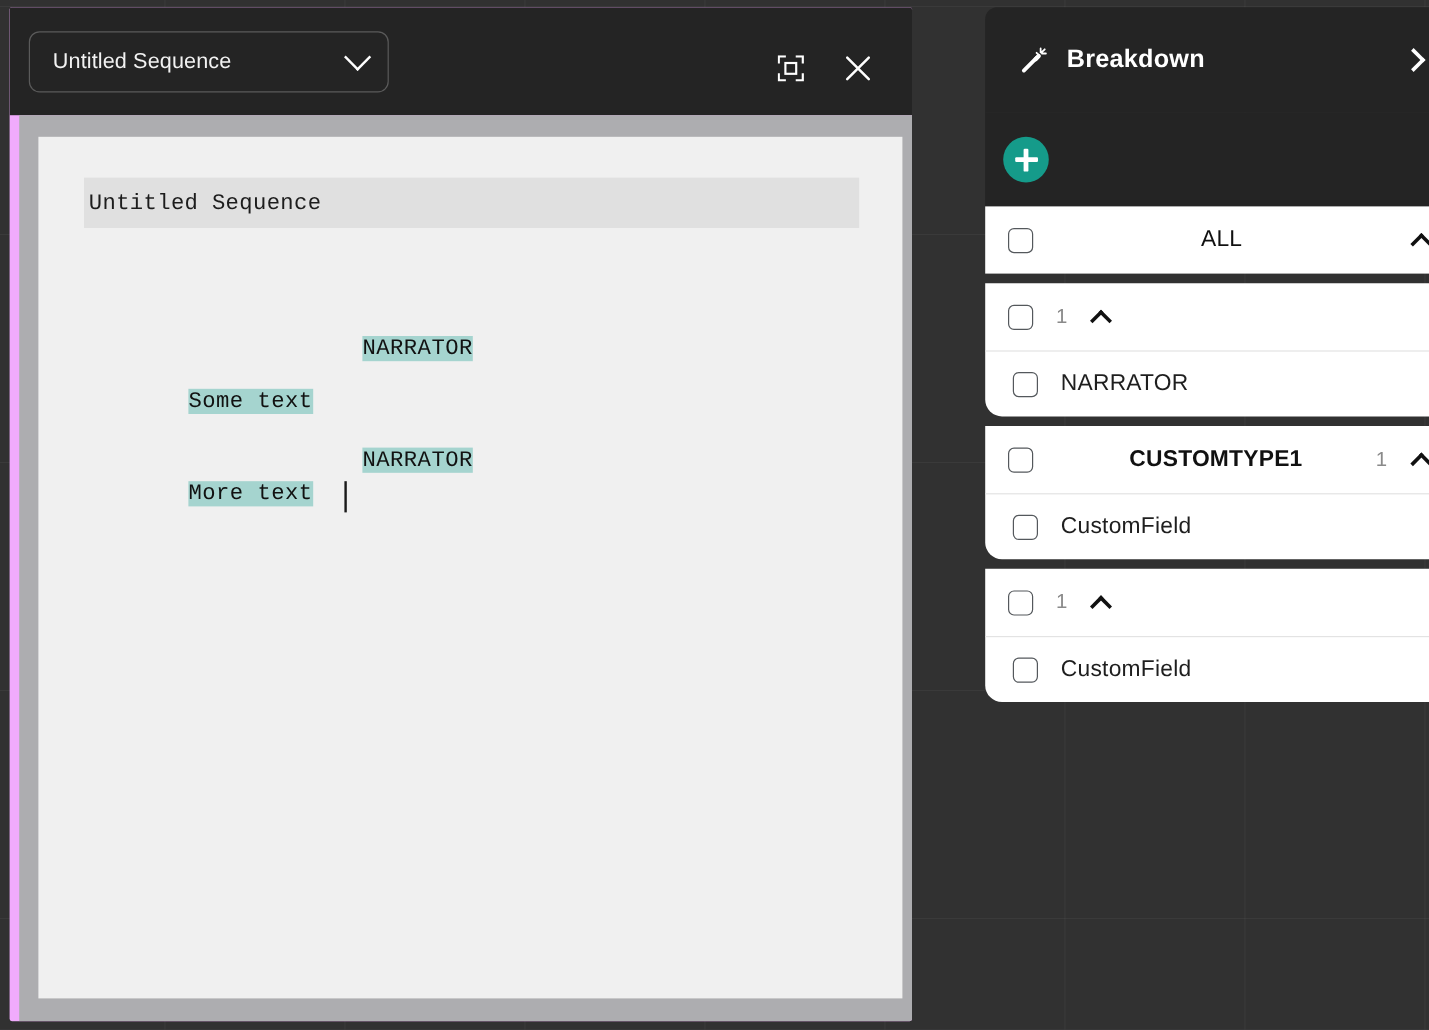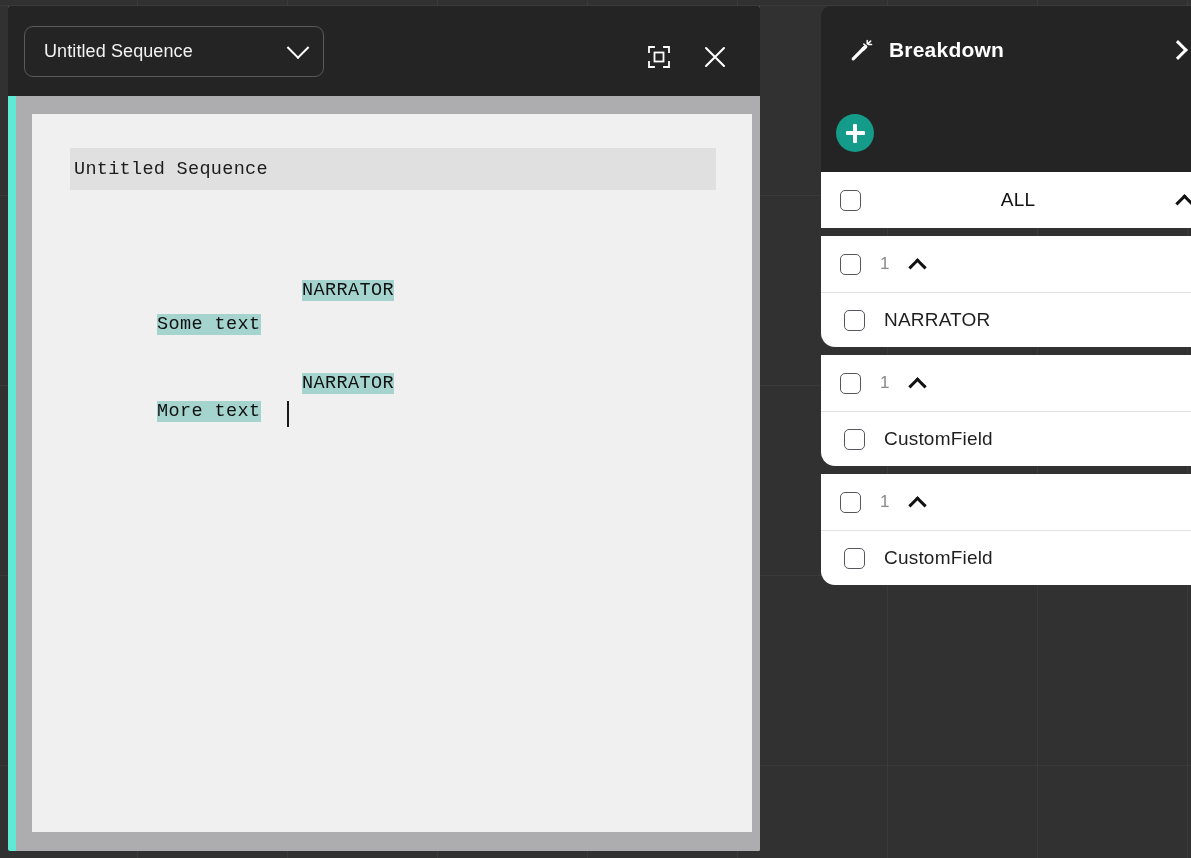--- a/index.html
+++ b/index.html
@@ -22,21 +22,21 @@
       linear-gradient(to bottom, rgba(255,255,255,0.045) 1px, transparent 1px);
     background-size: 150px 190px;
     background-position: -13px 5px;
   }
 
   
   #editor-window {
     position: absolute;
     left: 8px; top: 6px;
     width: 752px; height: 845px;
-    background: #5eead4;
+    background: #f0abfc;
     border-radius: 2px;
     overflow: hidden;
   }
 
   #editor-toolbar {
     position: relative;
     height: 90px;
     background: #242424;
     display: flex;
     align-items: center;
@@ -273,21 +273,21 @@
       </svg>
     </div>
   </div>
 
   <div id="page-frame">
     <div id="page-sheet">
 
       <div id="script-title">Untitled Sequence</div>
 
       <div class="hl line-character" style="top:166px;">NARRATOR</div>
-      <div class="hl line-dialogue" style="top:200px;">Some text</div>
+      <div class="hl line-dialogue" style="top:210px;">Some text</div>
       <div class="hl line-character" style="top:259px;">NARRATOR</div>
       <div class="hl line-dialogue" style="top:287px;">More text</div>
 
       <div id="caret" style="left:255px; top:287px;"></div>
     </div>
   </div>
 </div>
 
 <div id="breakdown-panel">
 
@@ -326,20 +326,21 @@
     </div>
     <div class="bd-item">
       <span class="cbox"></span>
       <span class="iname">NARRATOR</span>
     </div>
   </div>
 
   <div class="bd-card rounded-bottom">
     <div class="bd-group-header">
       <span class="cbox"></span>
+      <span class="gname bold">CUSTOMTYPE1</span>
       <span class="gcount">1</span>
       <span class="chev-up"></span>
     </div>
     <div class="bd-item">
       <span class="cbox"></span>
       <span class="iname">CustomField</span>
     </div>
   </div>
 
   <div class="bd-card rounded-bottom">

